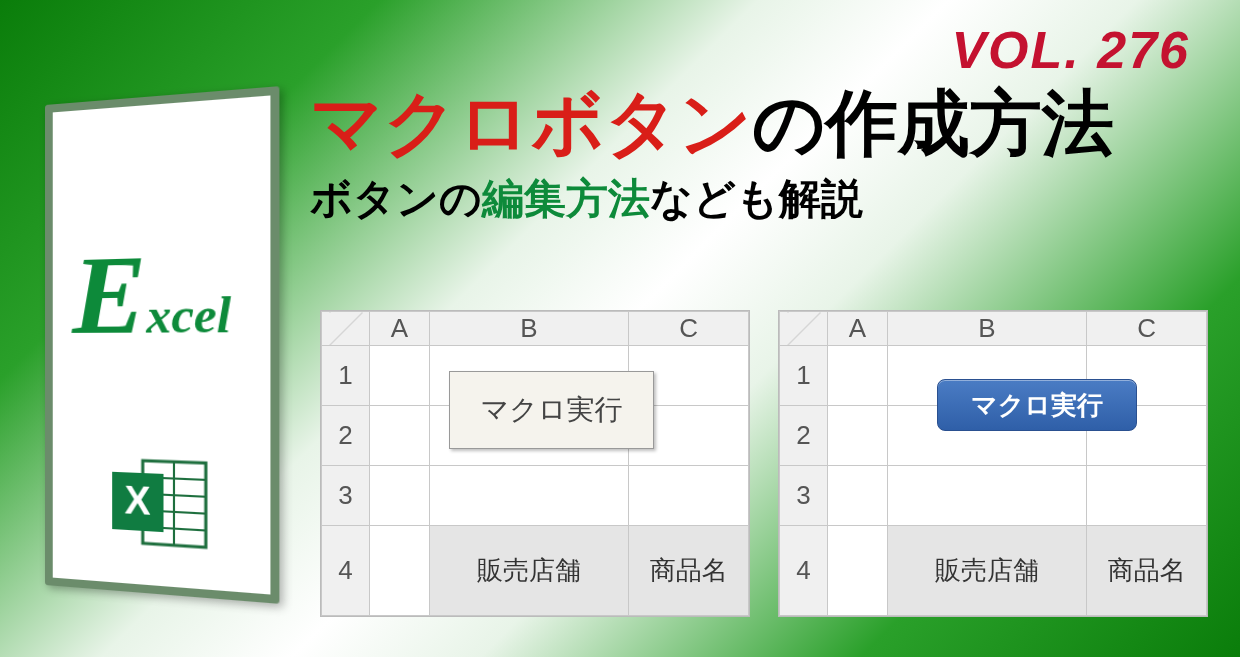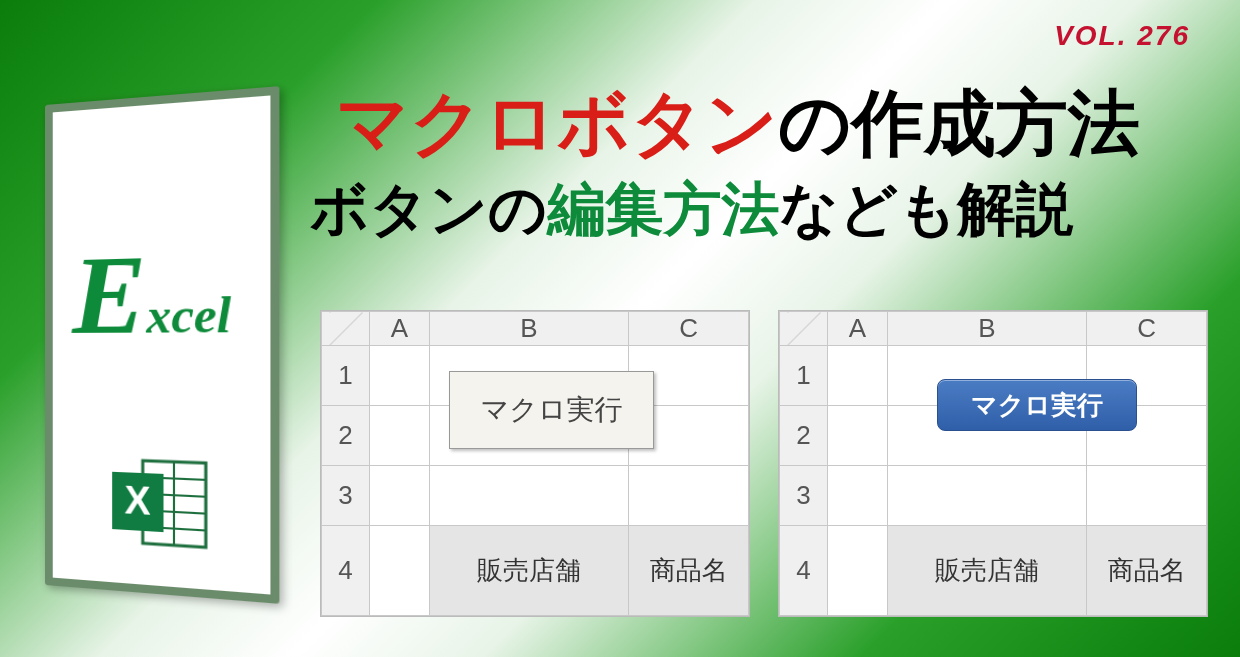--- a/index.html
+++ b/index.html
@@ -15,42 +15,41 @@
       position: absolute;
       top: 10px;
       left: 10px;
       right: 10px;
       bottom: 10px;
     }
     .volume {
       position: absolute;
       top: 10px;
       right: 40px;
-      font-size: 28px;
+      font-size: 52px;
       font-weight: bold;
       font-style: italic;
       color: #c41230;
       letter-spacing: 2px;
     }
     .title-area {
       position: absolute;
       top: 70px;
       left: 300px;
       right: 40px;
     }
     .title1 {
       font-size: 72px;
       font-weight: bold;
       line-height: 1.2;
-      margin-left: 26px;
     }
     .title1 .red { color: #d91e18; }
     .title1 .black { color: #000; }
     .title2 {
-      font-size: 58px;
+      font-size: 42px;
       font-weight: bold;
       color: #000;
       margin-top: 5px;
     }
     .title2 .green { color: #0d8a3a; }
     .left-panel {
       position: absolute;
       left: 35px;
       top: 95px;
       width: 225px;

